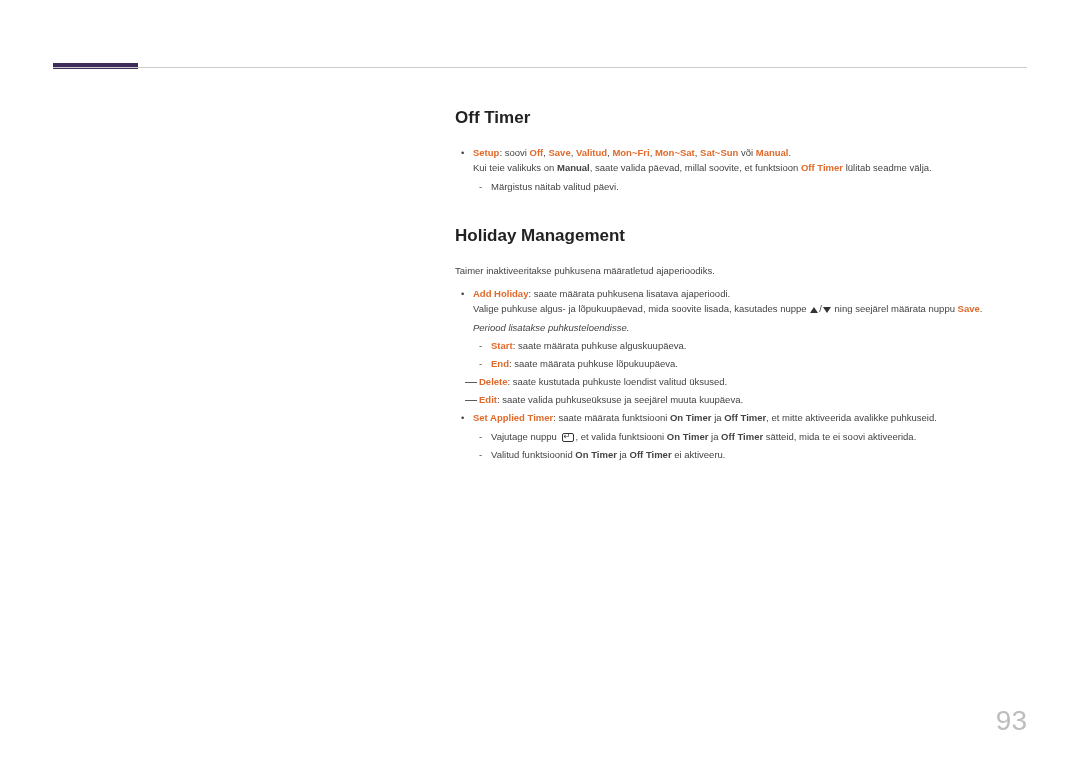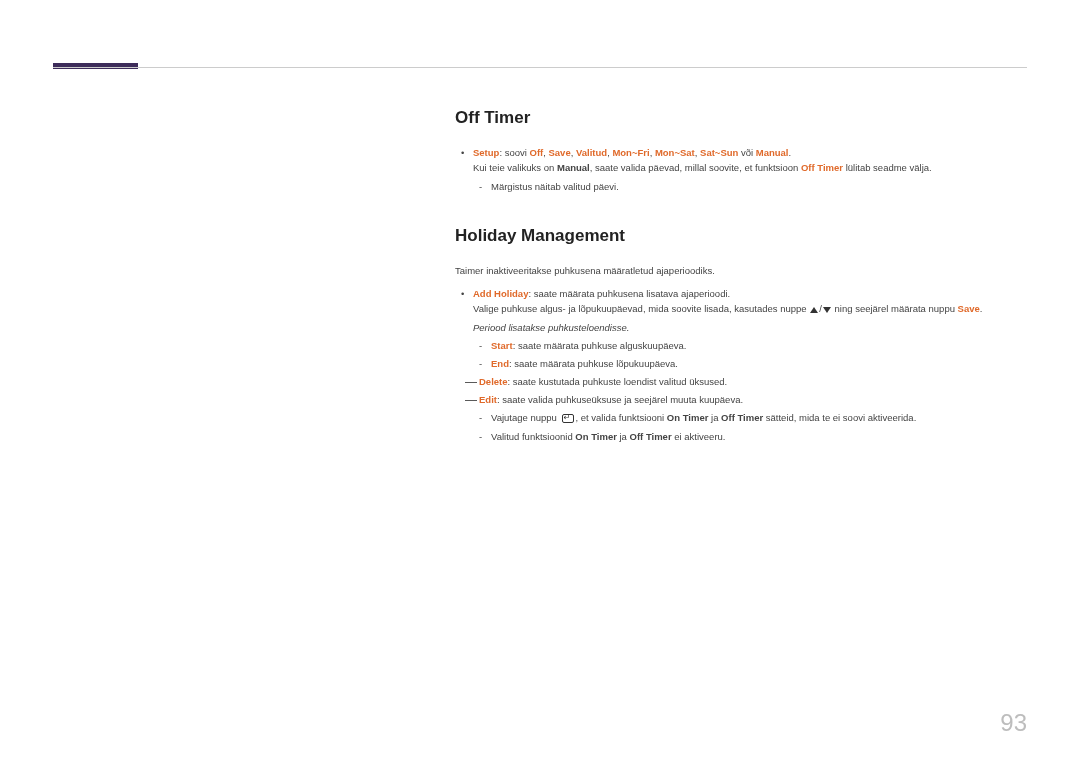--- a/index.html
+++ b/index.html
@@ -57,21 +57,21 @@
   .sub { padding-left: 36px; position: relative; margin-bottom: 3px; }
   .sub .dash { position: absolute; left: 24px; top: 0; }
   .subnote { padding-left: 24px; position: relative; margin-bottom: 3px; }
   .subnote .ldash { position: absolute; left: 10px; top: -1px; font-size: 12px; }
   .orange { color: #e06a2b; font-weight: bold; }
   .bold { font-weight: bold; }
   .page-num {
     position: absolute;
     bottom: 26px;
     right: 53px;
-    font-size: 24px;
+    font-size: 28px;
     color: #bdbdbd;
     font-weight: 300;
   }
   .tri-up, .tri-down {
     display: inline-block;
     width: 0; height: 0;
     vertical-align: middle;
     margin: 0 1px;
   }
   .tri-up { border-left: 4px solid transparent; border-right: 4px solid transparent; border-bottom: 6px solid #333; }
@@ -142,20 +142,25 @@
 
   <div class="subnote">
     <span class="ldash">―</span>
     <span class="orange">Delete</span><span>: saate kustutada puhkuste loendist valitud üksused.</span>
   </div>
   <div class="subnote">
     <span class="ldash">―</span>
     <span class="orange">Edit</span><span>: saate valida puhkuseüksuse ja seejärel muuta kuupäeva.</span>
   </div>
 
+  <ul class="bullets">
+    <li>
+      <span class="orange">Set Applied Timer</span><span>: saate määrata funktsiooni </span><span class="bold">On Timer</span><span> ja </span><span class="bold">Off Timer</span><span>, et mitte aktiveerida avalikke puhkuseid.</span>
+    </li>
+  </ul>
 
   <div class="sub">
     <span class="dash">-</span>
     <span>Vajutage nuppu </span><span class="enter-icon"></span><span>, et valida funktsiooni </span><span class="bold">On Timer</span><span> ja </span><span class="bold">Off Timer</span><span> sätteid, mida te ei soovi aktiveerida.</span>
   </div>
   <div class="sub">
     <span class="dash">-</span>
     <span>Valitud funktsioonid </span><span class="bold">On Timer</span><span> ja </span><span class="bold">Off Timer</span><span> ei aktiveeru.</span>
   </div>
 

